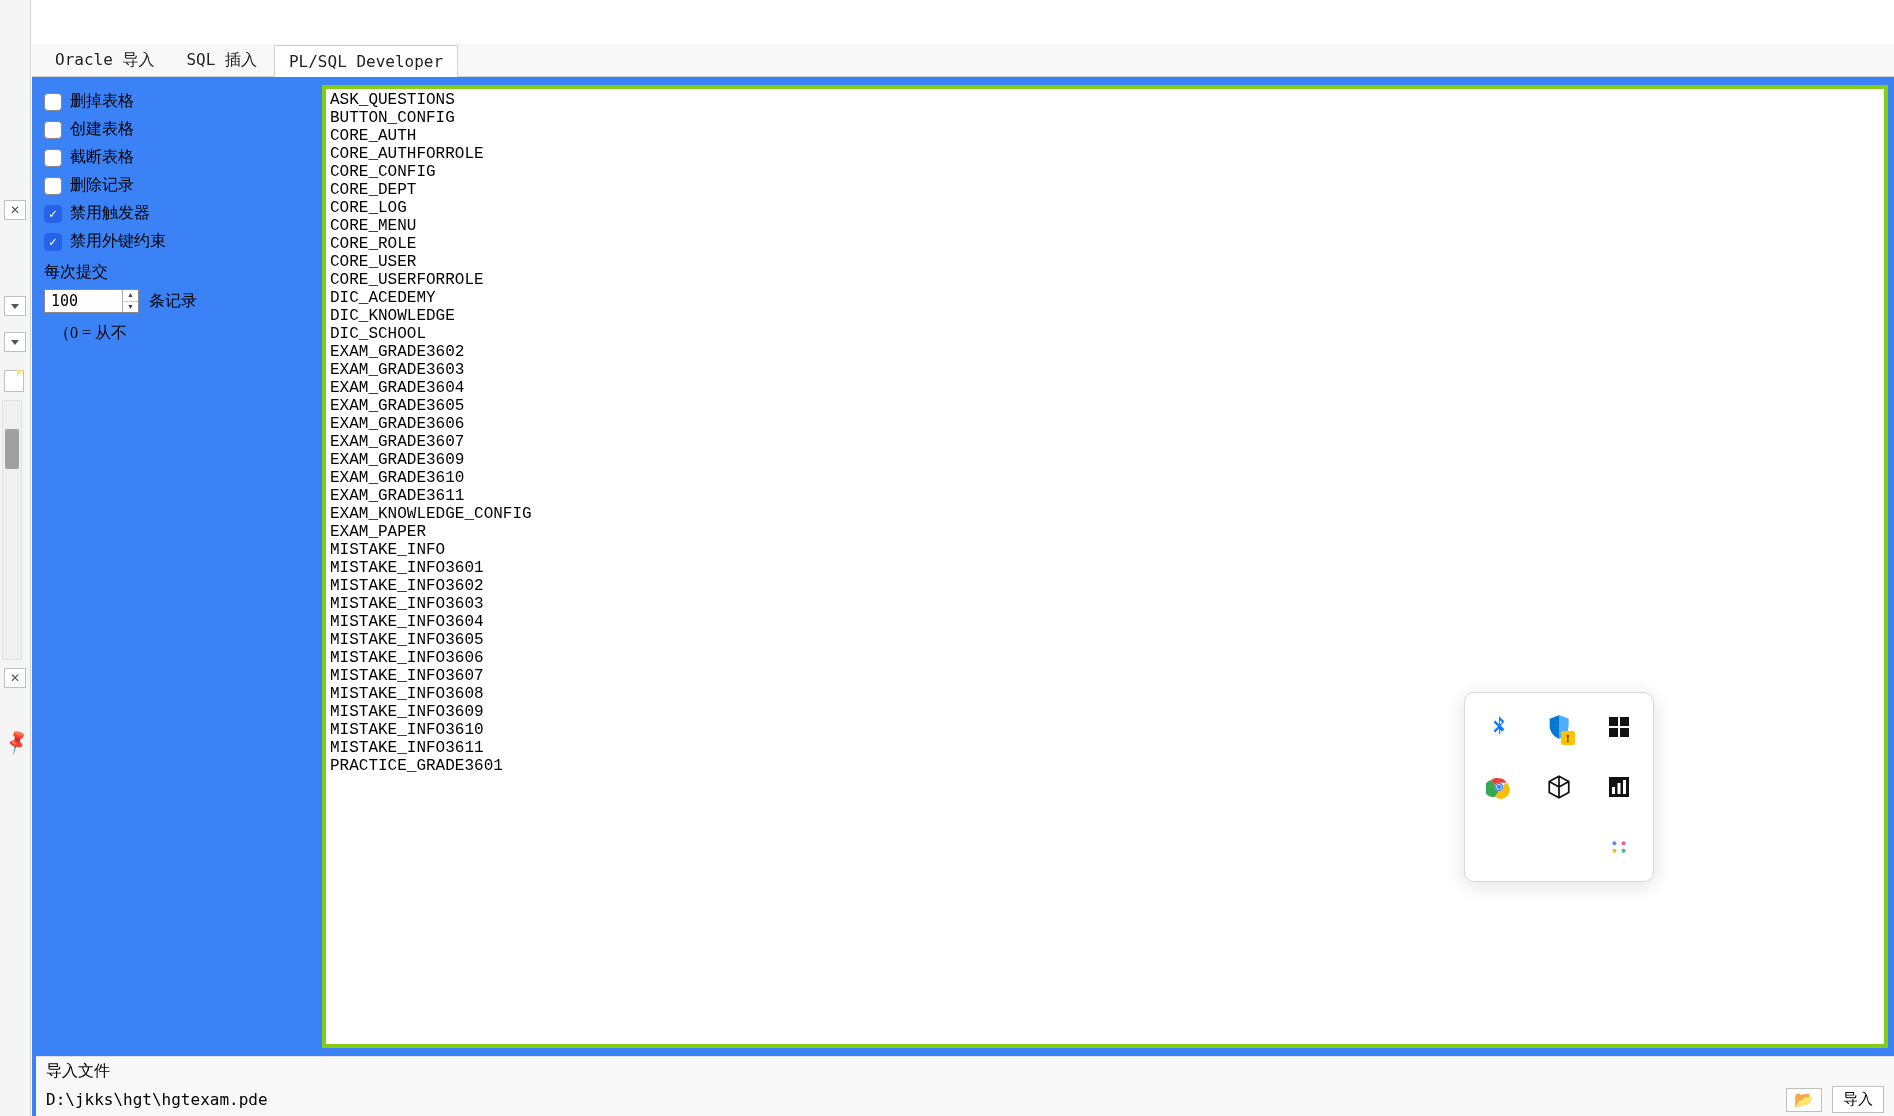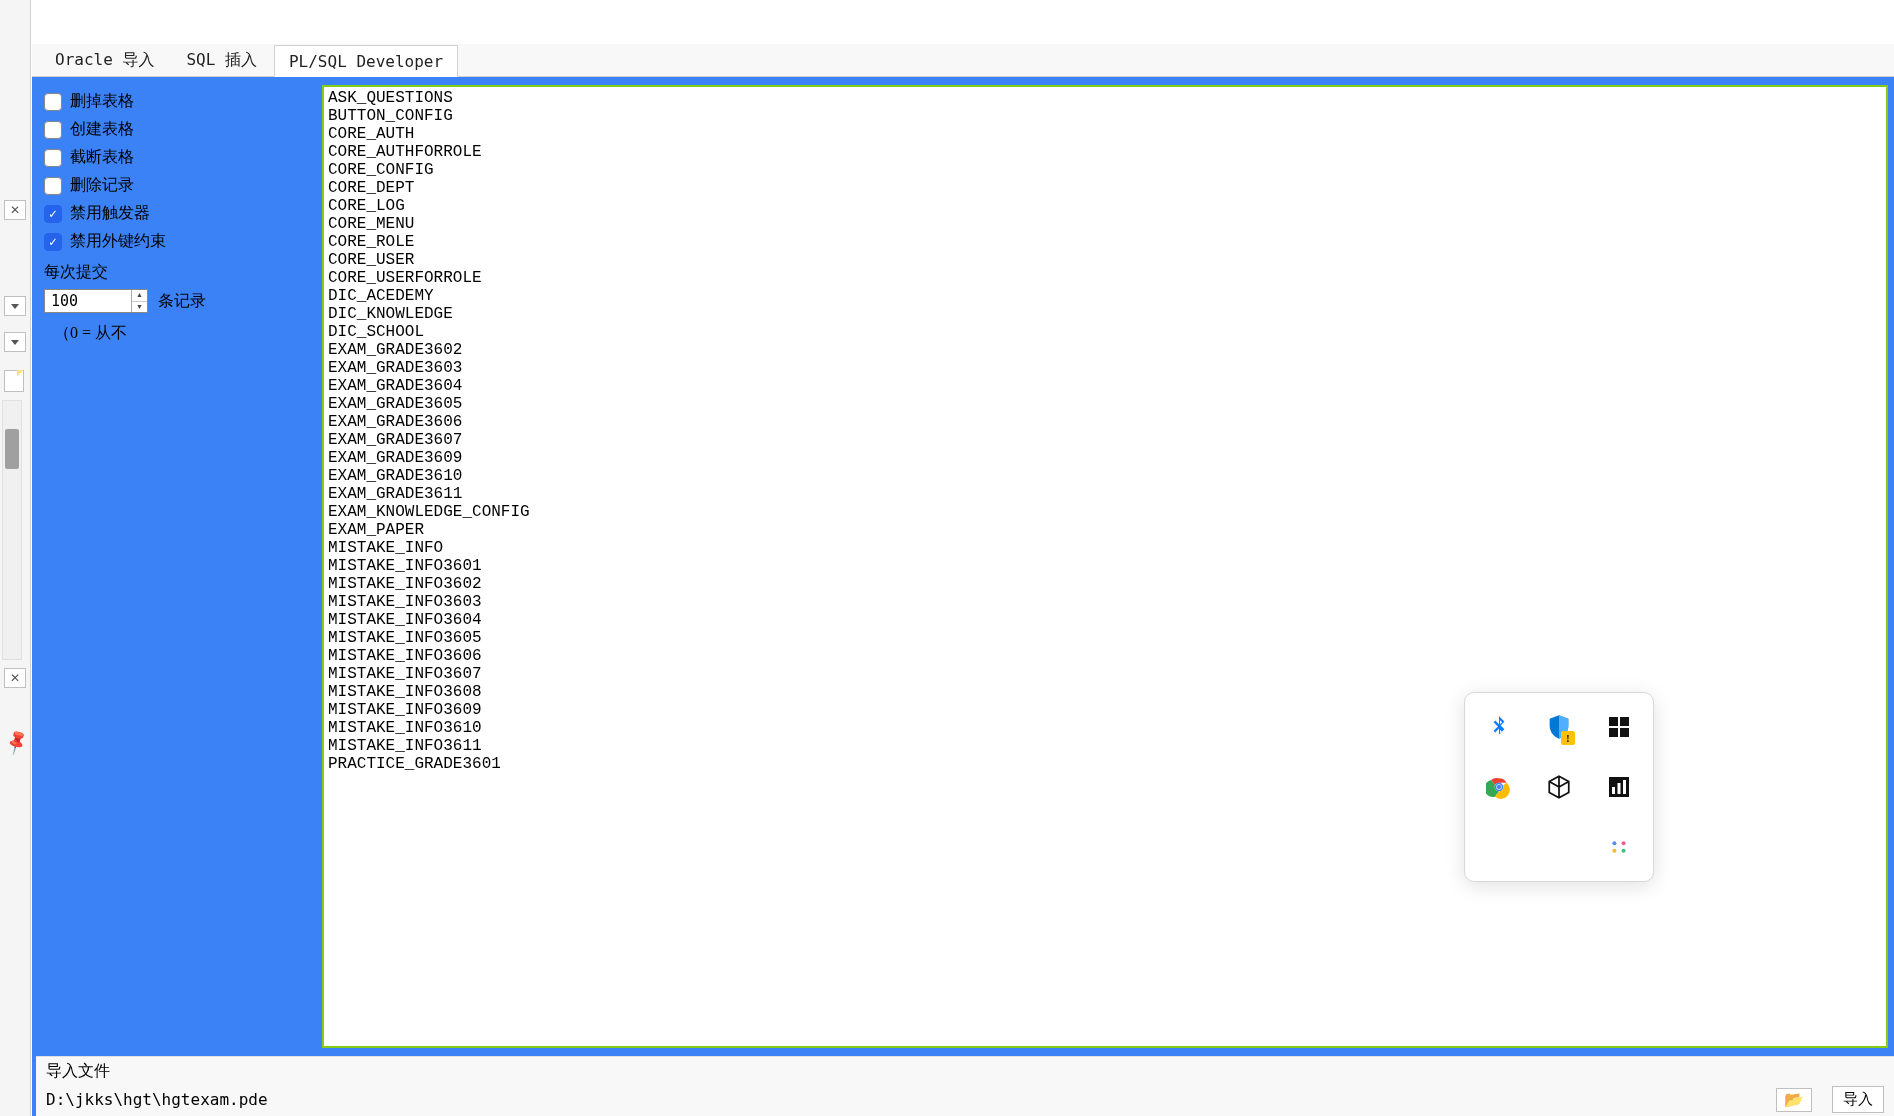--- a/index.html
+++ b/index.html
@@ -195,21 +195,21 @@
       font-size: 16px;
       margin-bottom: 6px;
     }
     .spinner-row {
       display: flex;
       align-items: center;
       gap: 10px;
       margin-bottom: 8px;
     }
     .spinner {
-      width: 104px;
+      width: 95px;
       height: 24px;
       border: 1px solid #888;
       display: flex;
       align-items: center;
       background: #ffffff;
       position: relative;
     }
     .spinner-value {
       flex: 1;
       padding-left: 6px;
@@ -238,21 +238,21 @@
       font-size: 16px;
     }
     .zero-note {
       margin-top: 10px;
       margin-left: 10px;
       font-size: 16px;
     }
     .table-list {
       flex: 1;
       margin: 8px 6px 8px 0;
-      border: 2px solid #84cc16;
+      border: 4px solid #84cc16;
       background: #ffffff;
       overflow-y: auto;
       font-family: "Consolas", "Courier New", monospace;
       font-size: 16px;
       line-height: 18px;
       padding: 2px 4px;
     }
     .table-item {
       white-space: nowrap;
       cursor: default;
@@ -267,21 +267,21 @@
       border-top: 1px solid #e0e0e0;
       background: #f8f8f8;
     }
     .import-label {
       font-size: 16px;
       margin-bottom: 4px;
     }
     .import-row {
       display: flex;
       align-items: center;
-      gap: 20px;
+      gap: 10px;
     }
     .import-path {
       font-family: "Consolas", monospace;
       font-size: 16px;
       flex: 1;
     }
     .browse-btn {
       width: 36px;
       height: 24px;
       border: 1px solid #c0c0c0;

